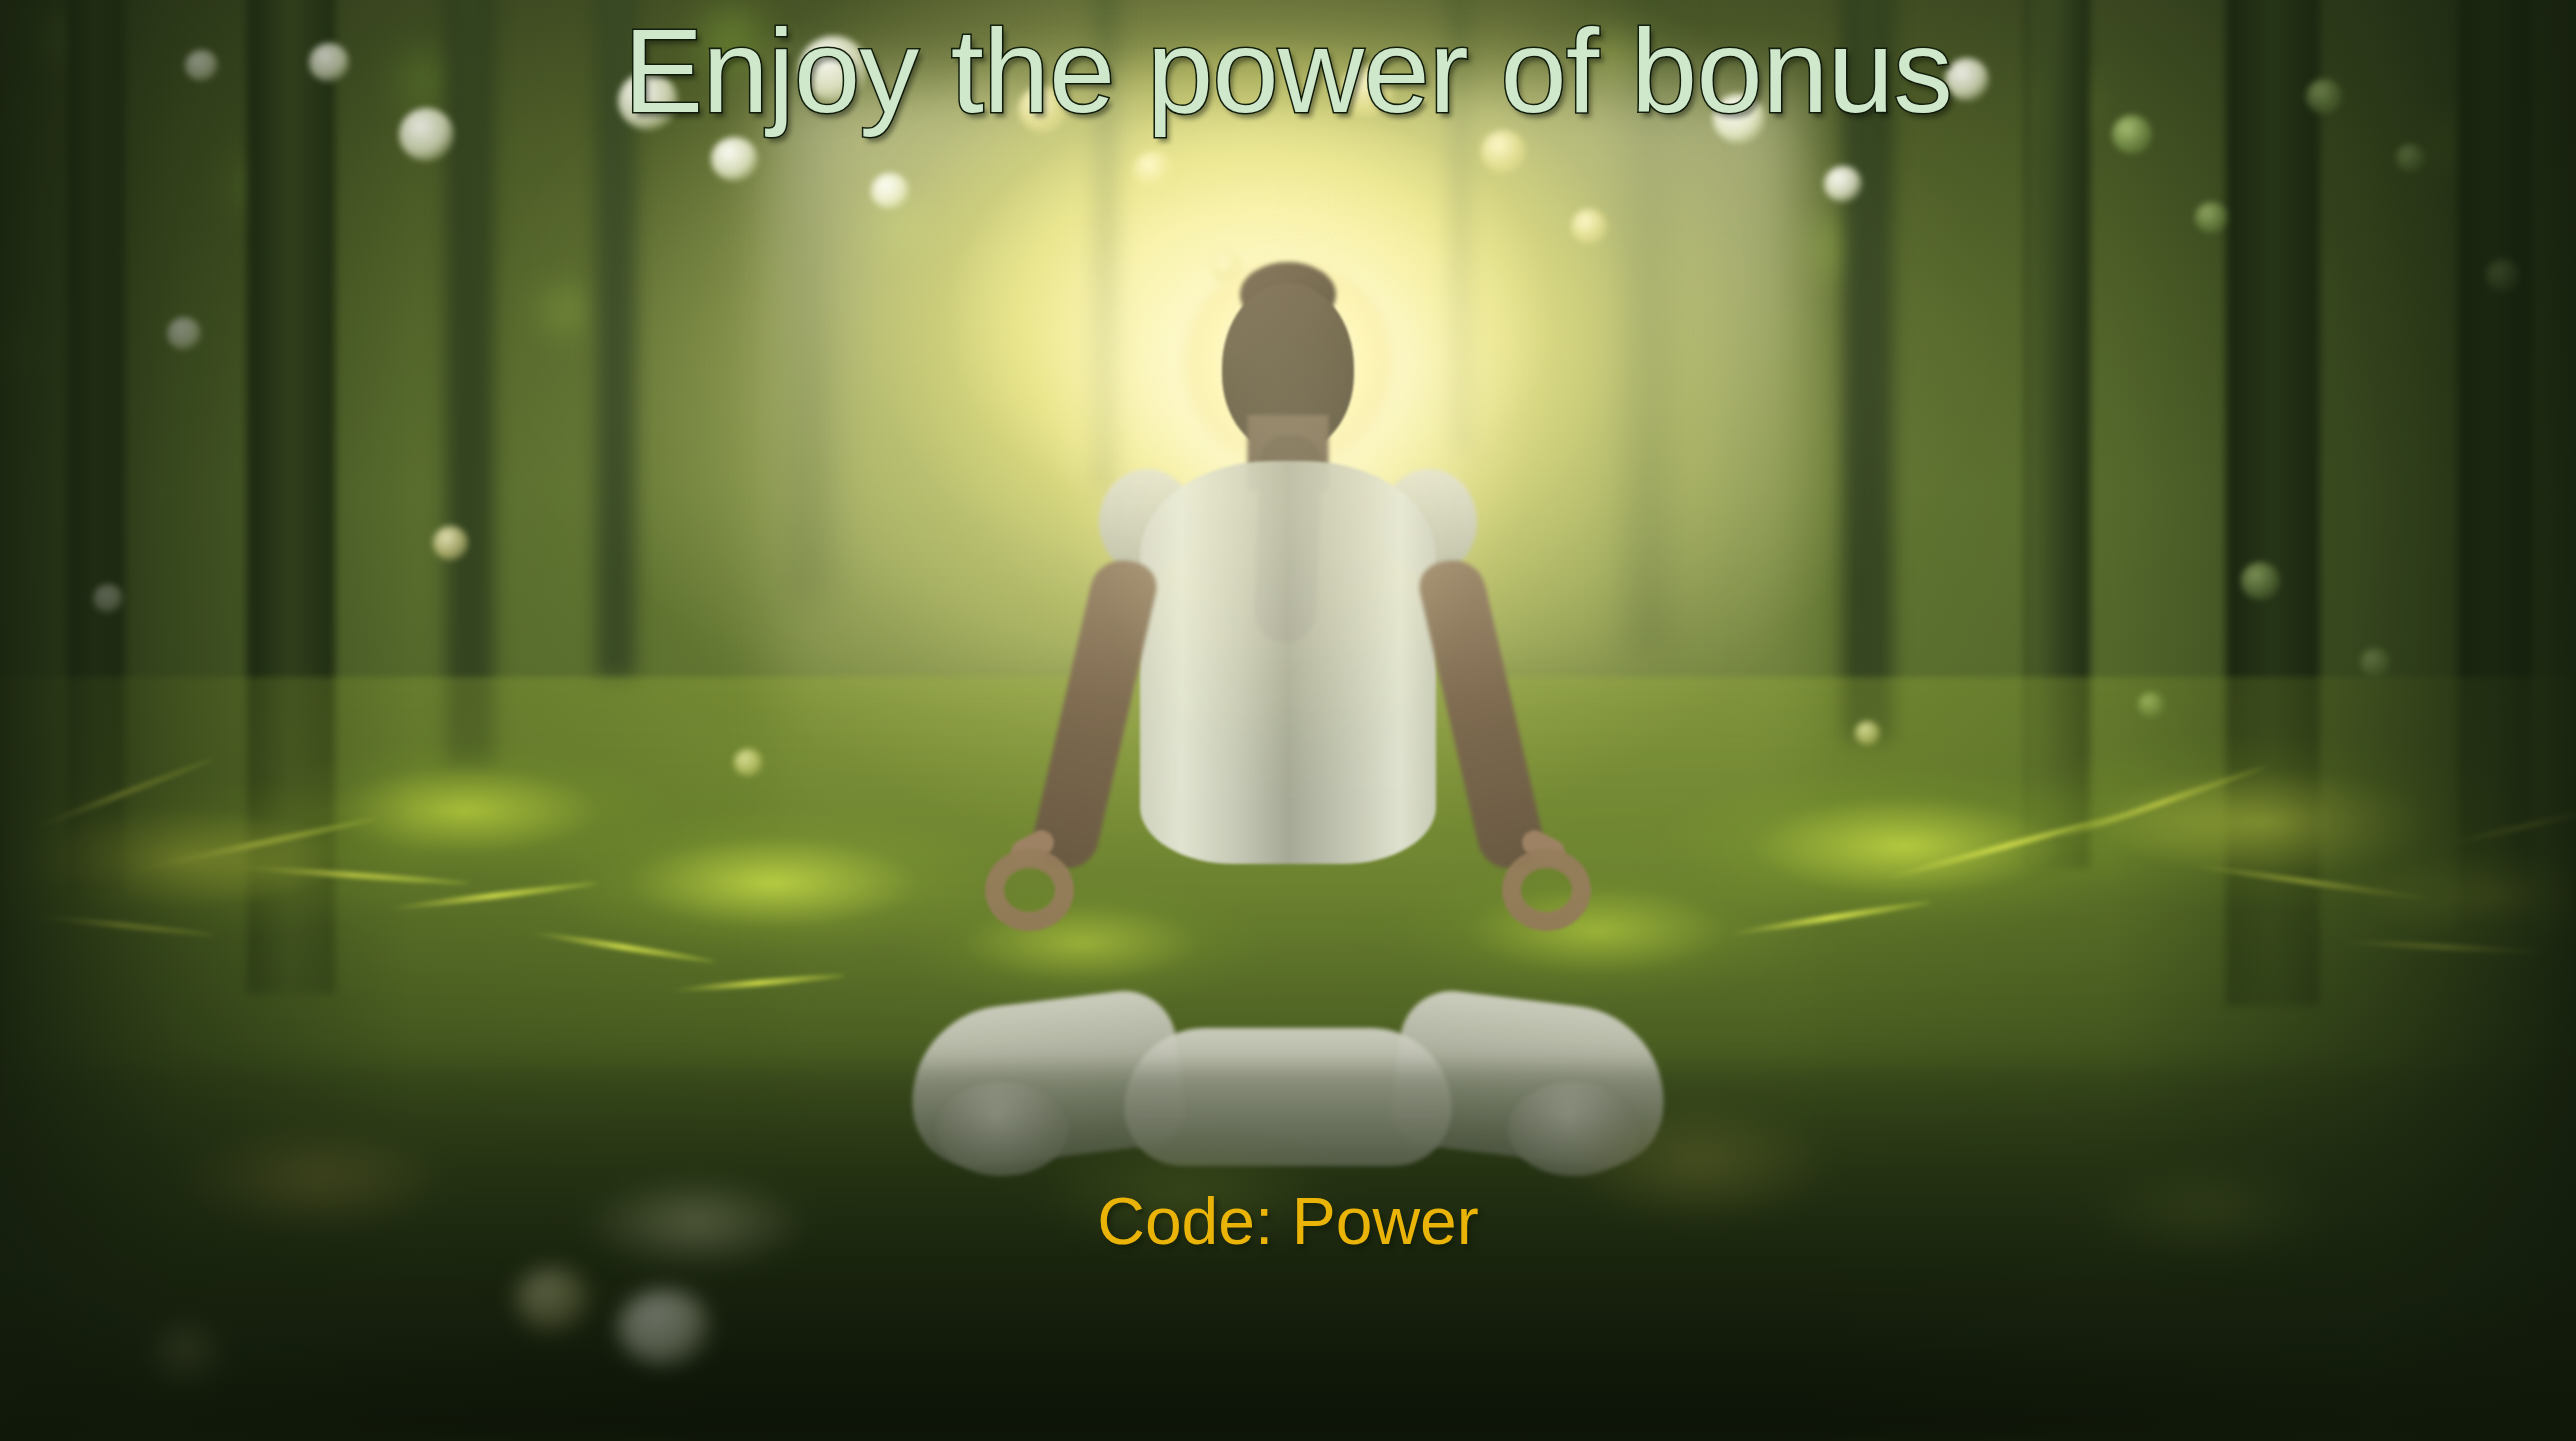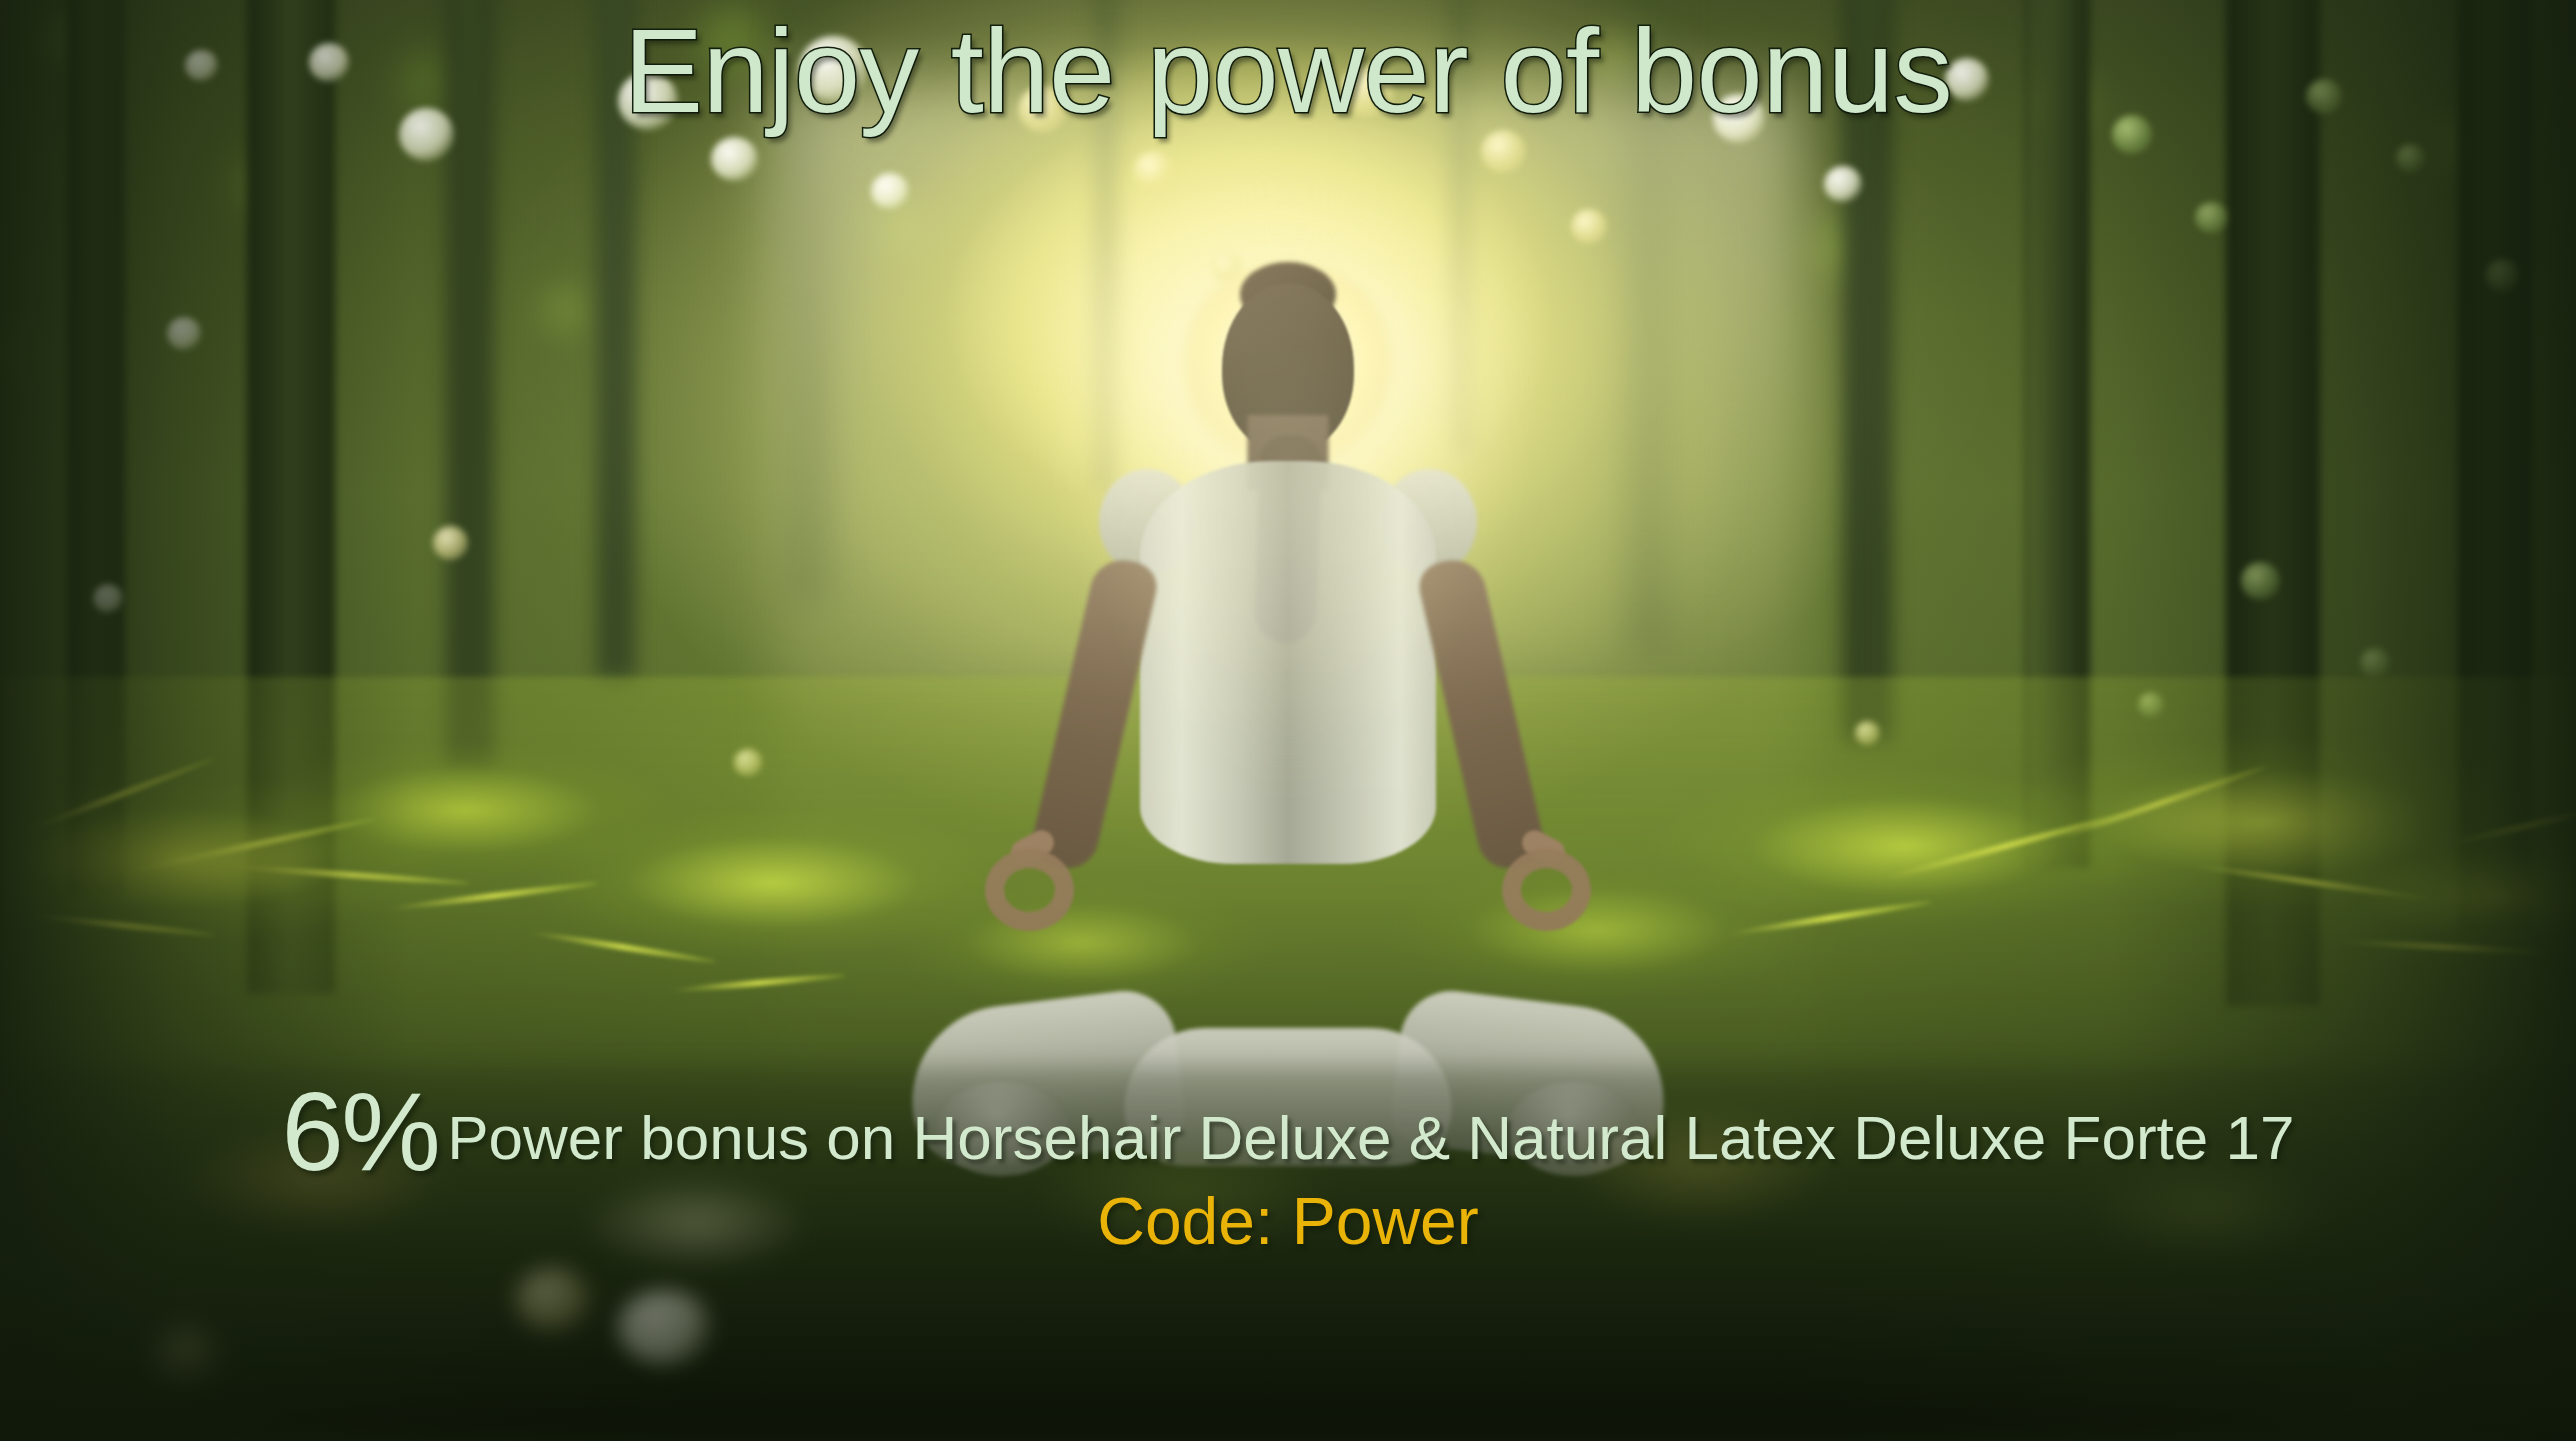--- a/index.html
+++ b/index.html
@@ -485,18 +485,17 @@
     <div class="bokeh warm" style="left:20.0%; top:88.0%; width:75px; height:63px; filter:blur(11.3px); opacity:.5;"></div>
     <div class="bokeh warm" style="left:6.0%;  top:92.0%; width:63px; height:53px;  filter:blur(12.6px); opacity:.34;"></div>
 
     <div class="layer-sidedark"></div>
     <div class="haze"></div>
   </div>
 
   <div class="headline">Enjoy the power of bonus</div>
 
   <div class="promo">
-    <span class="promo-line1"><span class="promo-pct">6%</span><span>Power bonus on Horsehair Deluxe &amp; Natural Latex Deluxe Forte 17</span></span>
     <span class="promo-line2">Code: Power</span>
   </div>
 
 </div>
 
 
 </body></html>

